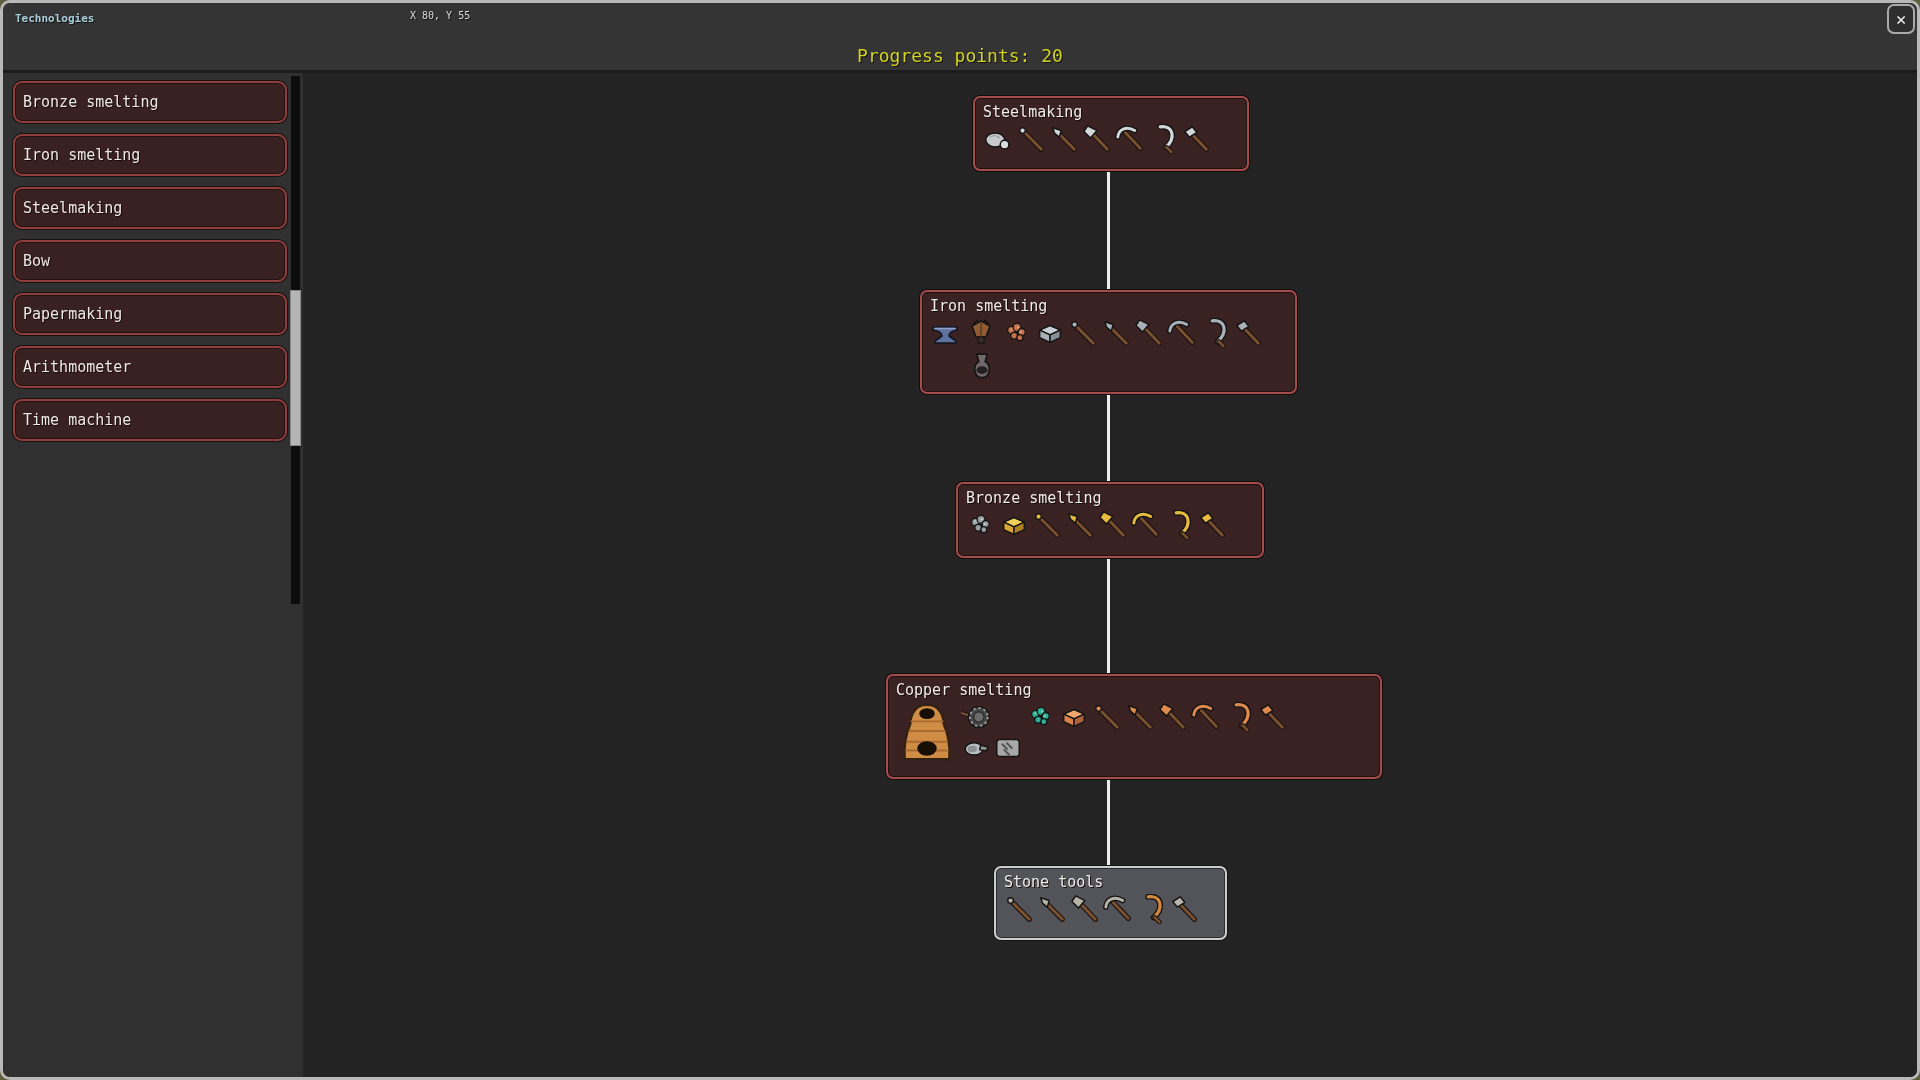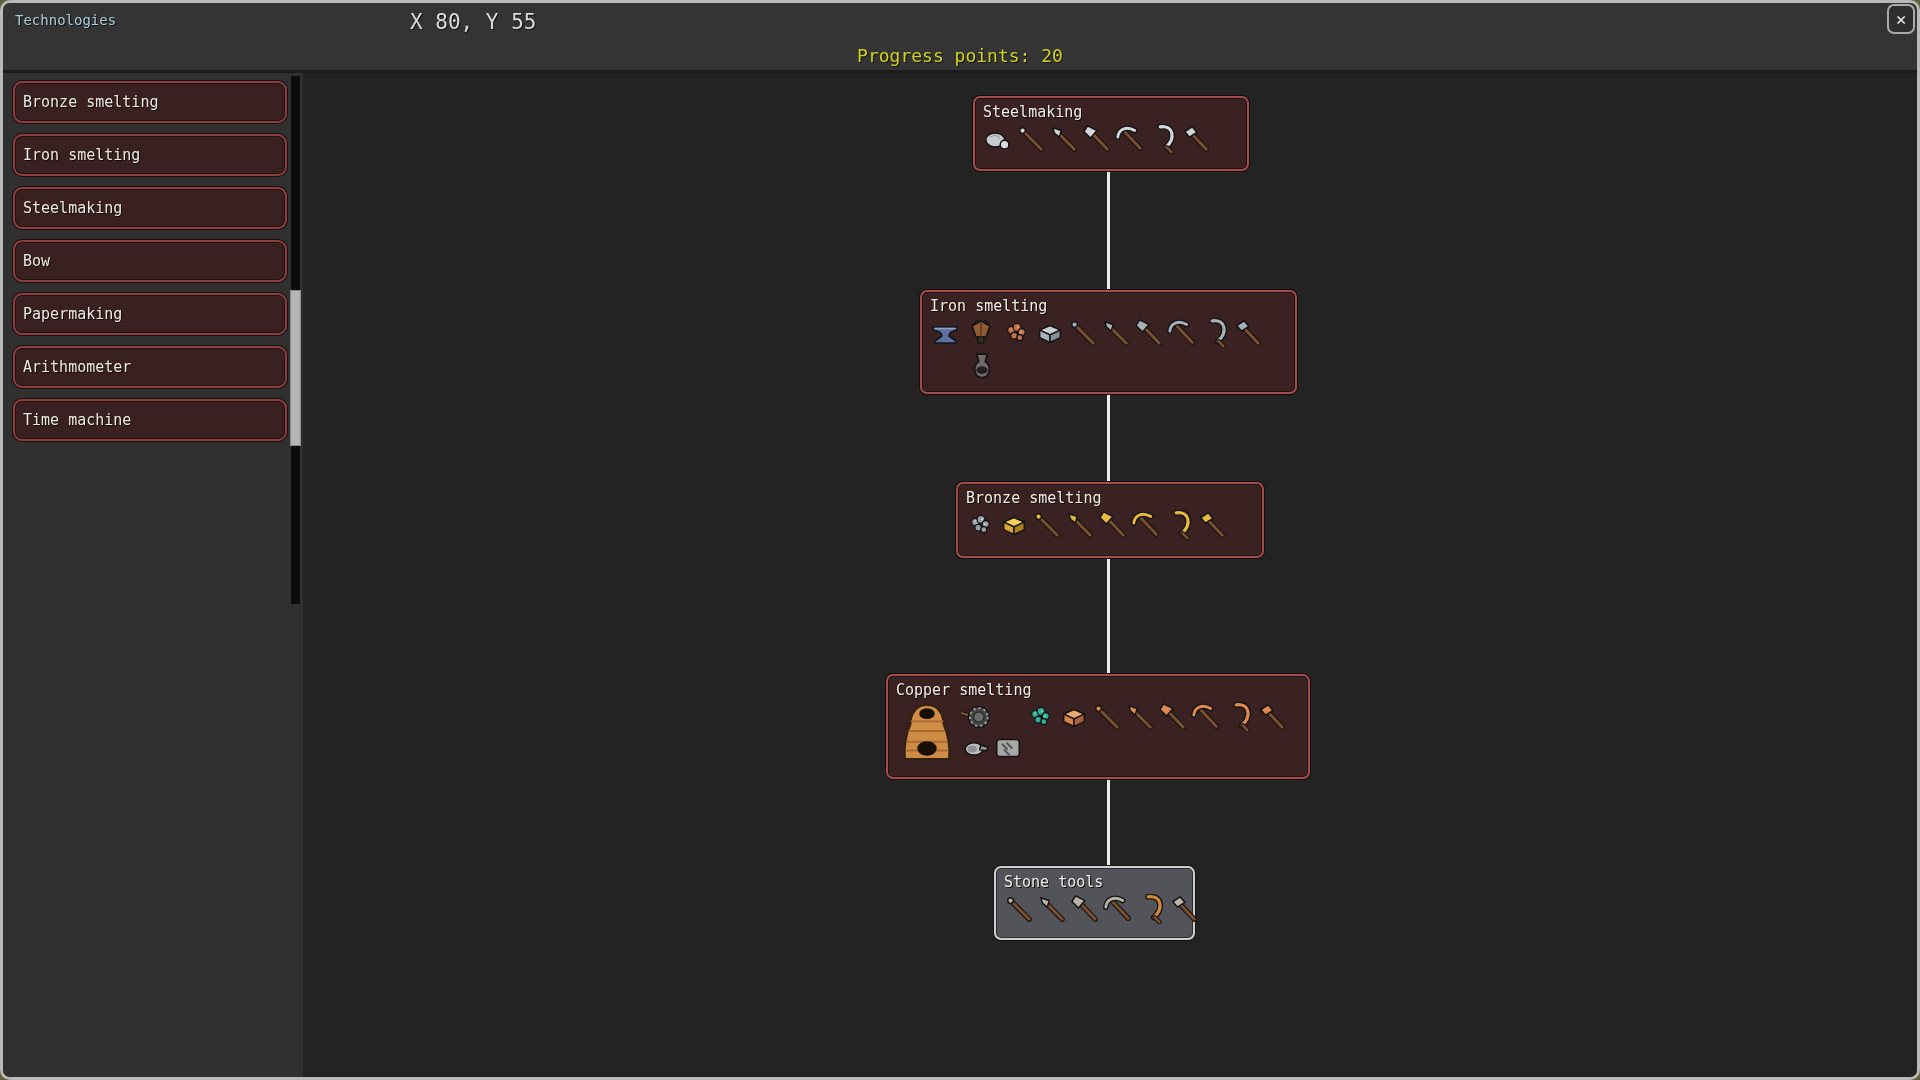--- a/index.html
+++ b/index.html
@@ -1,21 +1,21 @@
 <!DOCTYPE html>
 <html><head>
 <meta charset="utf-8">
 <style>
   html,body{margin:0;padding:0;width:1920px;height:1080px;background:#5d6039;
     font-family:"DejaVu Sans Mono","Liberation Mono",monospace;}
   .window{position:absolute;inset:0;border:3px solid #b9b9b9;border-radius:10px;
     background:#343434;overflow:hidden;box-sizing:border-box;}
   .header{position:relative;height:70px;background:#343434;border-bottom:3px solid #1c1c1c;box-sizing:border-box;}
-  .win-title{position:absolute;left:12px;top:9px;font-size:14px;color:#a9cdda;text-shadow:1px 1px 0 #111;}
-  .coords{position:absolute;left:407px;top:7px;font-size:21px;color:#dcdcdc;text-shadow:1px 1px 0 #111;}
+  .win-title{position:absolute;left:12px;top:9px;font-size:11px;color:#a9cdda;text-shadow:1px 1px 0 #111;font-weight:bold;}
+  .coords{position:absolute;left:407px;top:7px;font-size:10px;color:#dcdcdc;text-shadow:1px 1px 0 #111;}
   .progress{position:absolute;left:50%;transform:translateX(-50%);top:42px;font-size:18px;
     color:#d3d31f;text-shadow:1px 1px 0 #111;white-space:nowrap;}
   .close-btn{position:absolute;top:1px;right:2px;width:28px;height:30px;background:#2e2e2e;
     border:2px solid #a9a9a9;border-radius:7px;color:#f0f0f0;font-size:17px;font-weight:bold;
     line-height:26px;text-align:center;padding:0;cursor:pointer;box-sizing:border-box;
     font-family:"DejaVu Sans Mono",monospace;}
   .content{position:absolute;top:70px;bottom:0;left:0;right:0;}
   .sidebar{position:absolute;left:0;top:0;bottom:0;width:300px;background:#303030;}
   .side-list{padding:8px 0 0 10px;display:flex;flex-direction:column;gap:11px;}
   .side-btn{width:274px;height:42px;background:#3a2121;border:2px solid #8f3e3e;border-radius:9px;
@@ -276,21 +276,21 @@
             </span>
             <span class="icon">
               <svg width="30" height="30" viewBox="0 0 32 32">
                 <line x1="11" y1="10" x2="27" y2="27" stroke="#1f1410" stroke-width="5.6" stroke-linecap="round"></line>
                 <line x1="11" y1="10" x2="27" y2="27" stroke="#7b5231" stroke-width="3" stroke-linecap="round"></line>
                 <polygon points="4,8 12,3 17,9 9,14" fill="#e7ba3e" stroke="#141414" stroke-width="1.6" stroke-linejoin="round"></polygon>
               </svg>
             </span>
           </div>
         </div>
-        <div class="node" style="left: 583px; top: 601px; width: 424px; min-height: 105px;">
+        <div class="node" style="left: 583px; top: 601px; width: 496px; min-height: 105px;">
           <span class="node-title">Copper smelting</span>
           <div class="icon-row">
             <span class="icon">
               <svg width="62" height="62" viewBox="0 0 64 64">
                 <path d="M32 3 C20 3 15 13 15 22 C10 34 8 48 9 59 L55 59 C56 48 54 34 49 22 C49 13 44 3 32 3 Z" fill="#cf8c45" stroke="#33210f" stroke-width="2.4" stroke-linejoin="round"></path>
                 <path d="M15 20 L49 20 M13 30 L51 30 M11 41 L53 41 M10 50 L54 50" stroke="#a86a31" stroke-width="2"></path>
                 <ellipse cx="32" cy="12" rx="8" ry="5.5" fill="#170e05"></ellipse>
                 <ellipse cx="32" cy="48" rx="10" ry="7.5" fill="#170e05"></ellipse>
               </svg>
             </span>
@@ -380,21 +380,21 @@
             </span>
             <span class="icon">
               <svg width="30" height="30" viewBox="0 0 32 32">
                 <line x1="11" y1="10" x2="27" y2="27" stroke="#1f1410" stroke-width="5.6" stroke-linecap="round"></line>
                 <line x1="11" y1="10" x2="27" y2="27" stroke="#7b5231" stroke-width="3" stroke-linecap="round"></line>
                 <polygon points="4,8 12,3 17,9 9,14" fill="#dd8a4c" stroke="#141414" stroke-width="1.6" stroke-linejoin="round"></polygon>
               </svg>
             </span>
           </div>
         </div>
-        <div class="node unlocked" style="left: 691px; top: 793px; width: 201px; min-height: 74px;">
+        <div class="node unlocked" style="left: 691px; top: 793px; width: 233px; min-height: 74px;">
           <span class="node-title">Stone tools</span>
           <div class="icon-row">
             <span class="icon">
               <svg width="30" height="30" viewBox="0 0 32 32">
                 <line x1="7" y1="7" x2="27" y2="27" stroke="#1f1410" stroke-width="5.6" stroke-linecap="round"></line>
                 <line x1="7" y1="7" x2="27" y2="27" stroke="#7b5231" stroke-width="3" stroke-linecap="round"></line>
                 <circle cx="7" cy="7" r="3" fill="#b7b3a9" stroke="#141414" stroke-width="1.5"></circle>
               </svg>
             </span>
             <span class="icon">

